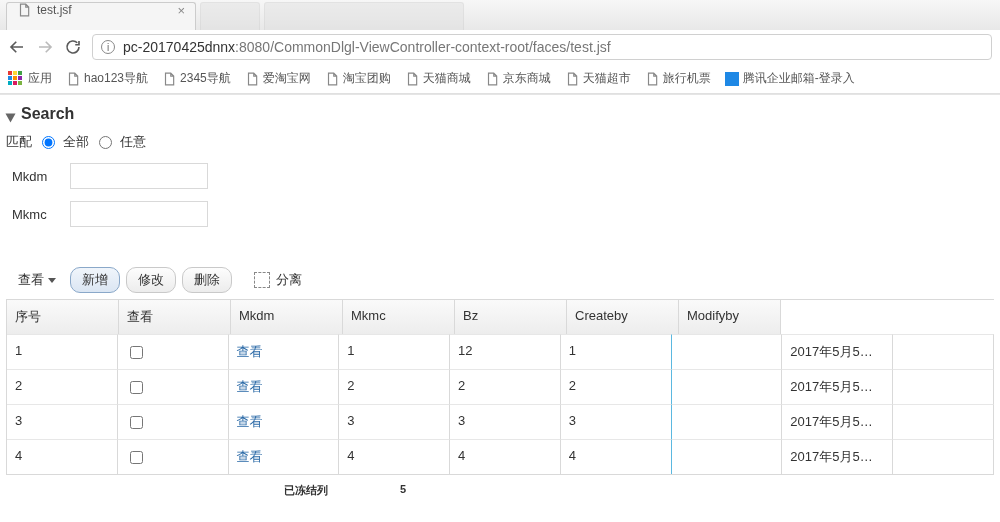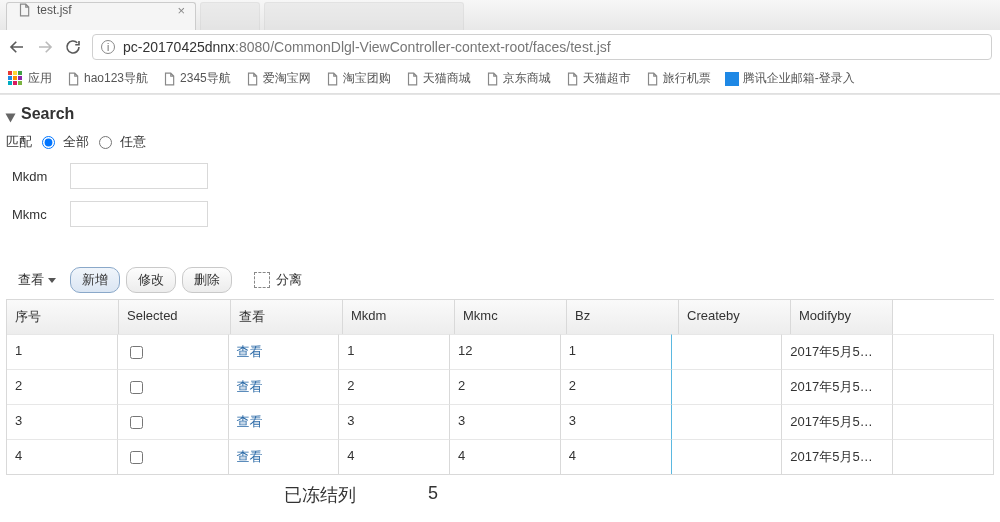--- a/index.html
+++ b/index.html
@@ -61,21 +61,21 @@
     .cell.c4 { width: 112px; }
     .cell.c5 { width: 112px; border-right-color: #5bb8e0; }
     .cell.c6 { width: 112px; }
     .cell.c7 { width: 112px; }
     .cell.c8 { width: 102px; border-right: 1px solid #d9d9d9;}
     .grid-header .cell.c5 { border-right-color: #d9d9d9; }
     .link { color: #2b6aa7; cursor: pointer; }
     .grid-body .cell.c1 { display:flex; align-items:center; }
     .grid-body input[type=checkbox]{ margin-left: 4px;}
     
-    .footer-row { display: flex; padding: 8px 0; font-size: 18px; color: #333; }
+    .footer-row { display: flex; padding: 8px 0; font-size: 11px; color: #333; font-weight: bold; }
     .footer-label { padding-left: 278px; }
     .footer-count { padding-left: 72px; }
     
     svg { display: block; }
   </style>
 </head>
 <body>
 
 <div class="browser-chrome">
   <div class="tabs-row">
@@ -217,21 +217,20 @@
     <span class="tb-sep"></span>
     <div class="detach">
       <span class="detach-icon"></span>
       <span>分离</span>
     </div>
   </div>
 
   <div class="grid">
     <div class="grid-row grid-header">
       <div class="cell c0">序号</div>
-      <div class="cell c1">Selected</div>
       <div class="cell c2">查看</div>
       <div class="cell c3">Mkdm</div>
       <div class="cell c4">Mkmc</div>
       <div class="cell c5">Bz</div>
       <div class="cell c6">Createby</div>
       <div class="cell c8">Modifyby</div>
     </div>
     <div class="grid-body" id="grid-body">
         <div class="grid-row">
           <div class="cell c0">1</div>

